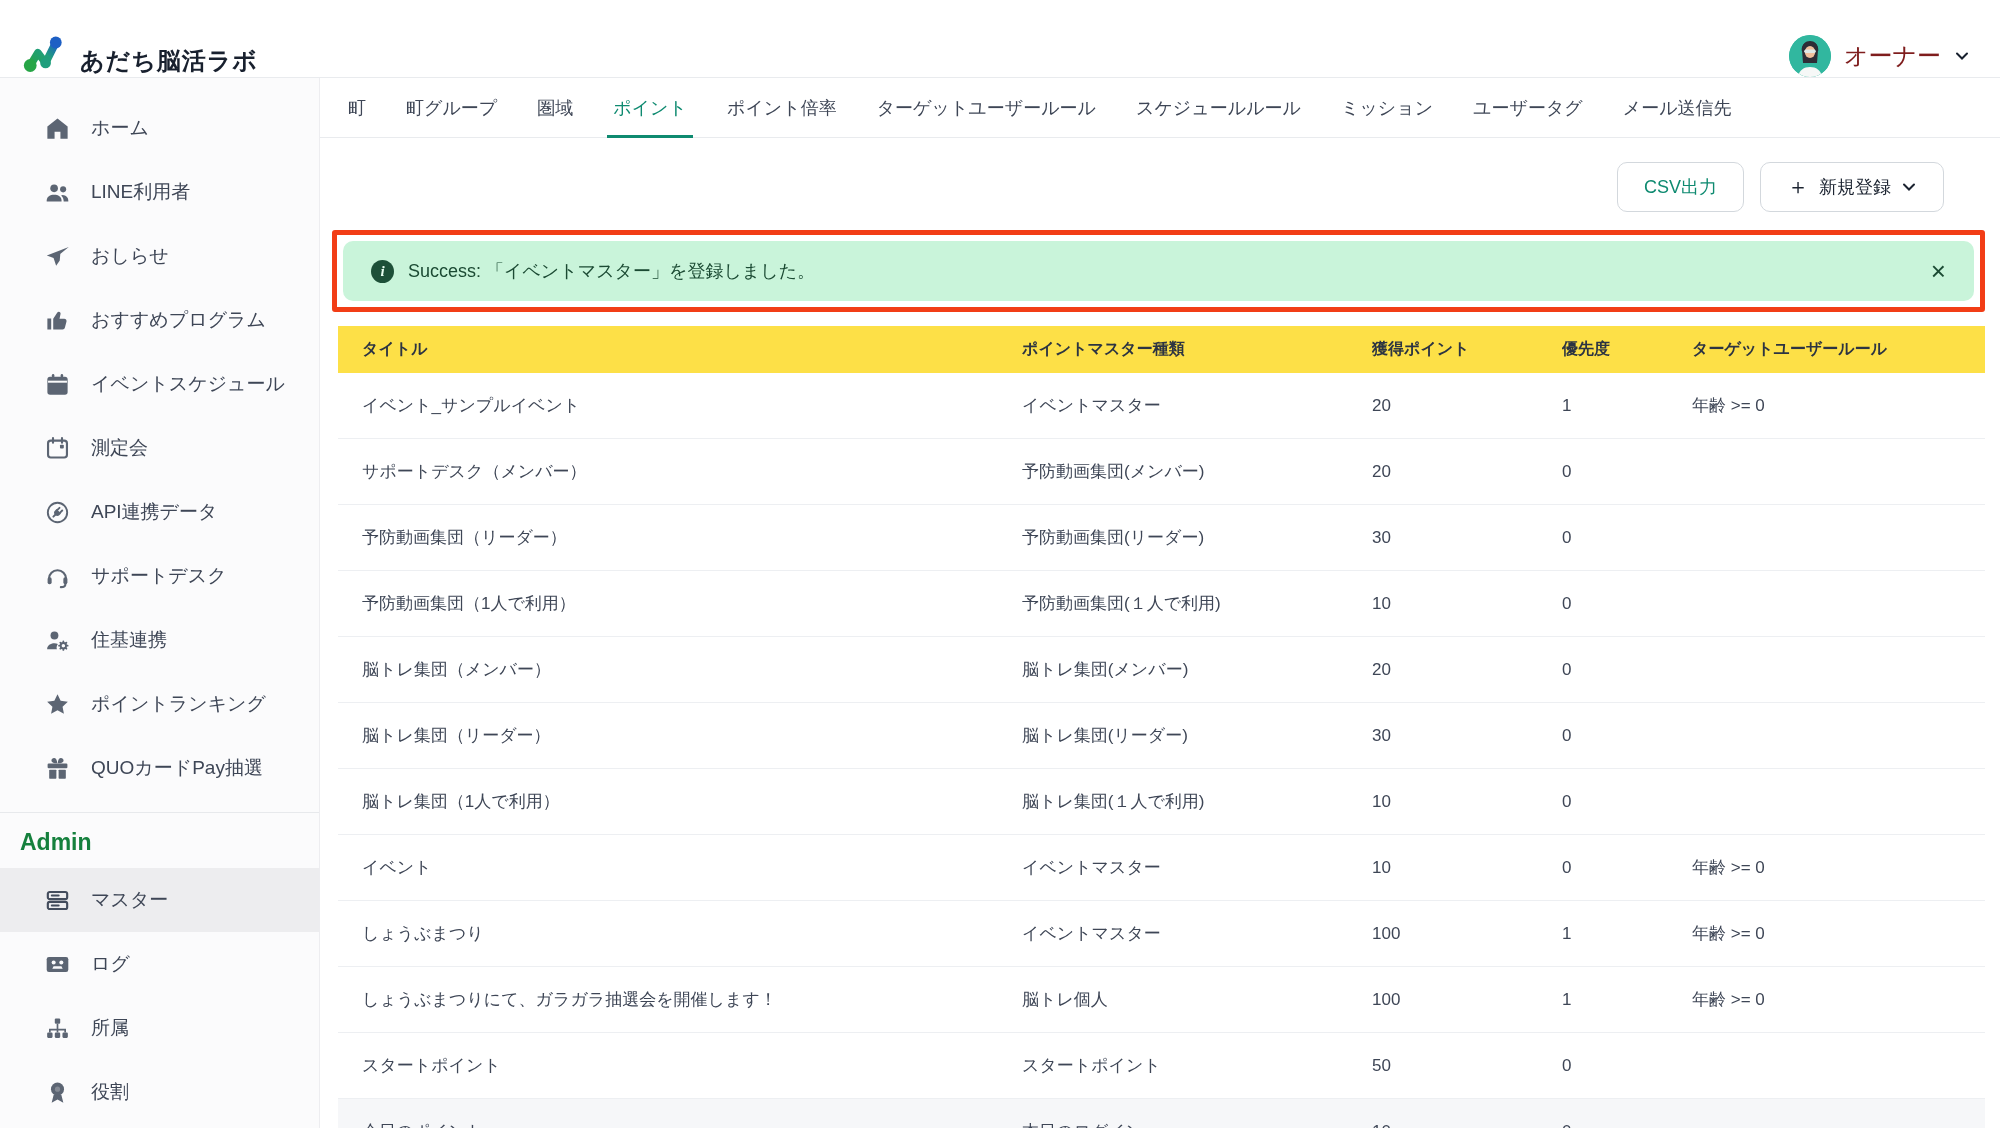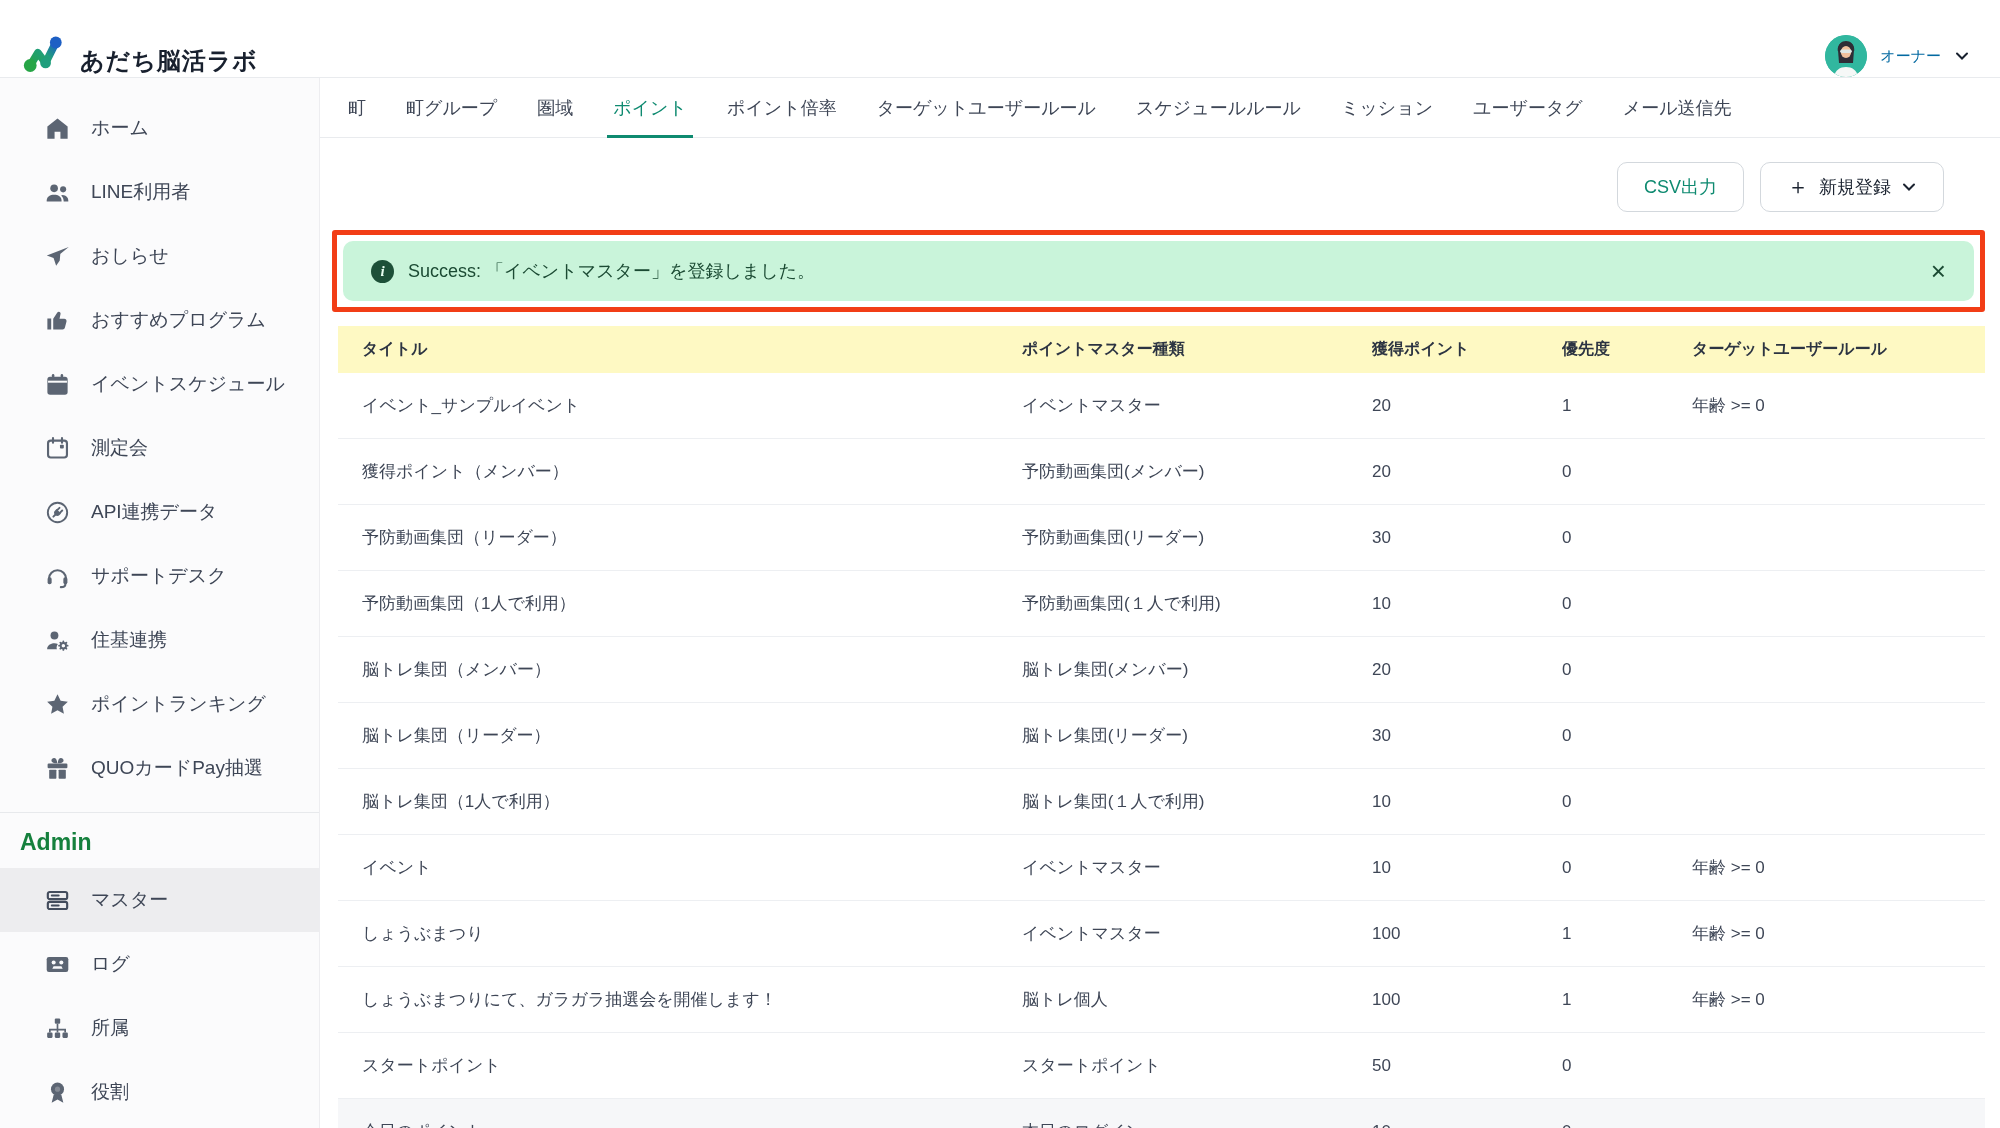--- a/index.html
+++ b/index.html
@@ -7,21 +7,21 @@
   .screen{position:relative;width:2000px;height:1128px;overflow:hidden;background:#fff;
           font-family:"Liberation Sans","DejaVu Sans",sans-serif;color:#3e4656;}
 
   
   .topbar{position:absolute;top:0;left:0;right:0;height:78px;background:#fff;
           border-bottom:1px solid #e9ebee;display:flex;align-items:flex-end;z-index:10;}
   .logo{width:46px;height:46px;margin-left:20px;flex:0 0 46px;}
   .app-title{font-size:24px;font-weight:bold;color:#18202e;margin-left:14px;letter-spacing:1px;}
   .topbar-right{margin-left:auto;display:flex;align-items:center;gap:13px;margin-right:30px;cursor:pointer;}
   .avatar{width:42px;height:42px;border-radius:50%;overflow:hidden;background:#31b79f;flex:0 0 42px;}
-  .user-label{font-size:15px;color:#0369a1;}
+  .user-label{font-size:24px;color:#7f1d1d;}
   .chev{width:16px;height:16px;color:#18202e;}
 
   
   .sidebar{position:absolute;top:78px;left:0;bottom:0;width:320px;background:#fbfbfc;
            border-right:1px solid #ededf0;padding-top:18px;}
   .side-item{display:flex;align-items:center;gap:20px;height:64px;padding:0 44px;
              font-size:19px;color:#3e4656;cursor:pointer;white-space:nowrap;}
   .side-item .icn{width:27px;height:27px;color:#5c6573;flex:0 0 27px;}
   .side-item.active{background:#ededef;}
   .side-item.active .icn{color:#434c5c;}
@@ -49,21 +49,21 @@
   .alert{background:#c9f4da;border-radius:10px;height:60px;display:flex;align-items:center;
          padding:0 28px;color:#1b4a33;font-size:18px;gap:14px;}
   .info-badge{width:23px;height:23px;border-radius:50%;background:#1d5038;color:#eafff2;
               display:flex;align-items:center;justify-content:center;flex:0 0 23px;
               font-size:15px;font-weight:bold;font-family:"Liberation Serif",serif;font-style:italic;}
   .alert .close{margin-left:auto;font-size:26px;color:#1b4a33;cursor:pointer;line-height:1;}
 
   
   .table{margin:14px 15px 0 18px;}
   .trow{display:grid;grid-template-columns:660px 350px 190px 130px 1fr;align-items:center;padding:0 24px;}
-  .thead{height:47px;background:#fef9c3;font-weight:bold;font-size:16px;color:#2c3442;}
+  .thead{height:47px;background:#fde047;font-weight:bold;font-size:16px;color:#2c3442;}
   .tbody .trow{height:66px;border-bottom:1px solid #edeff2;font-size:17px;color:#3e4656;cursor:pointer;}
   .tbody .trow.row-hover{background:#f6f7f9;}
   .cell{overflow:hidden;white-space:nowrap;text-overflow:ellipsis;padding-right:12px;}
 </style>
 </head>
 <body>
 
 <div class="screen">
 
   <div class="topbar">
@@ -294,21 +294,21 @@
 
         <div class="trow">
           <div class="cell">イベント_サンプルイベント</div>
           <div class="cell">イベントマスター</div>
           <div class="cell">20</div>
           <div class="cell">1</div>
           <div class="cell">年齢 &gt;= 0</div>
         </div>
 
         <div class="trow">
-          <div class="cell">獲得ポイント（メンバー）</div>
+          <div class="cell">サポートデスク（メンバー）</div>
           <div class="cell">予防動画集団(メンバー)</div>
           <div class="cell">20</div>
           <div class="cell">0</div>
           <div class="cell"></div>
         </div>
 
         <div class="trow">
           <div class="cell">予防動画集団（リーダー）</div>
           <div class="cell">予防動画集団(リーダー)</div>
           <div class="cell">30</div>

